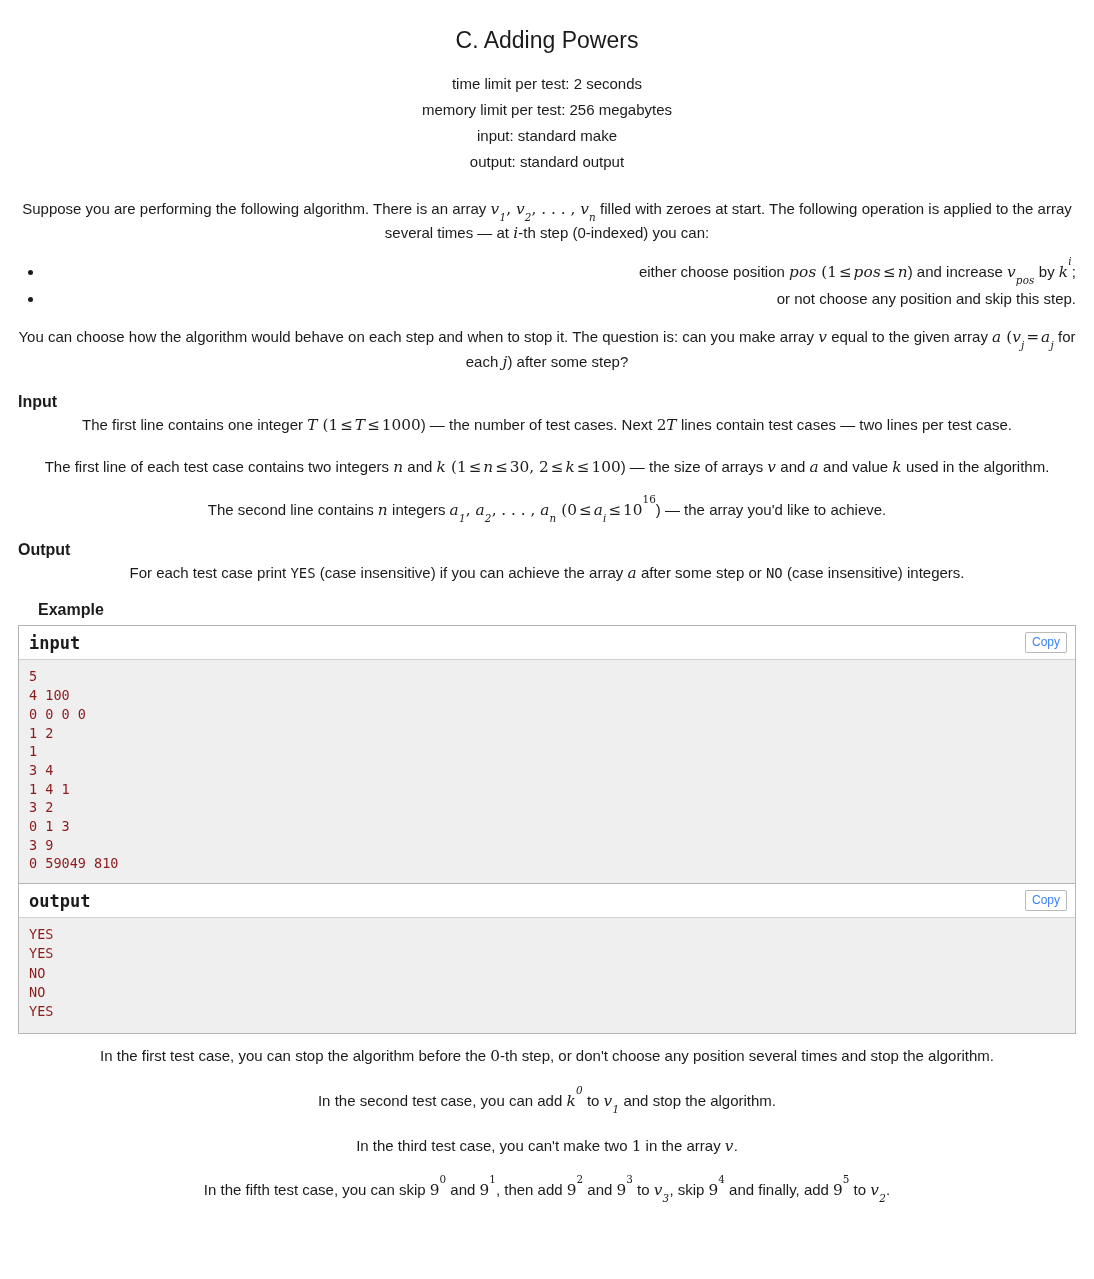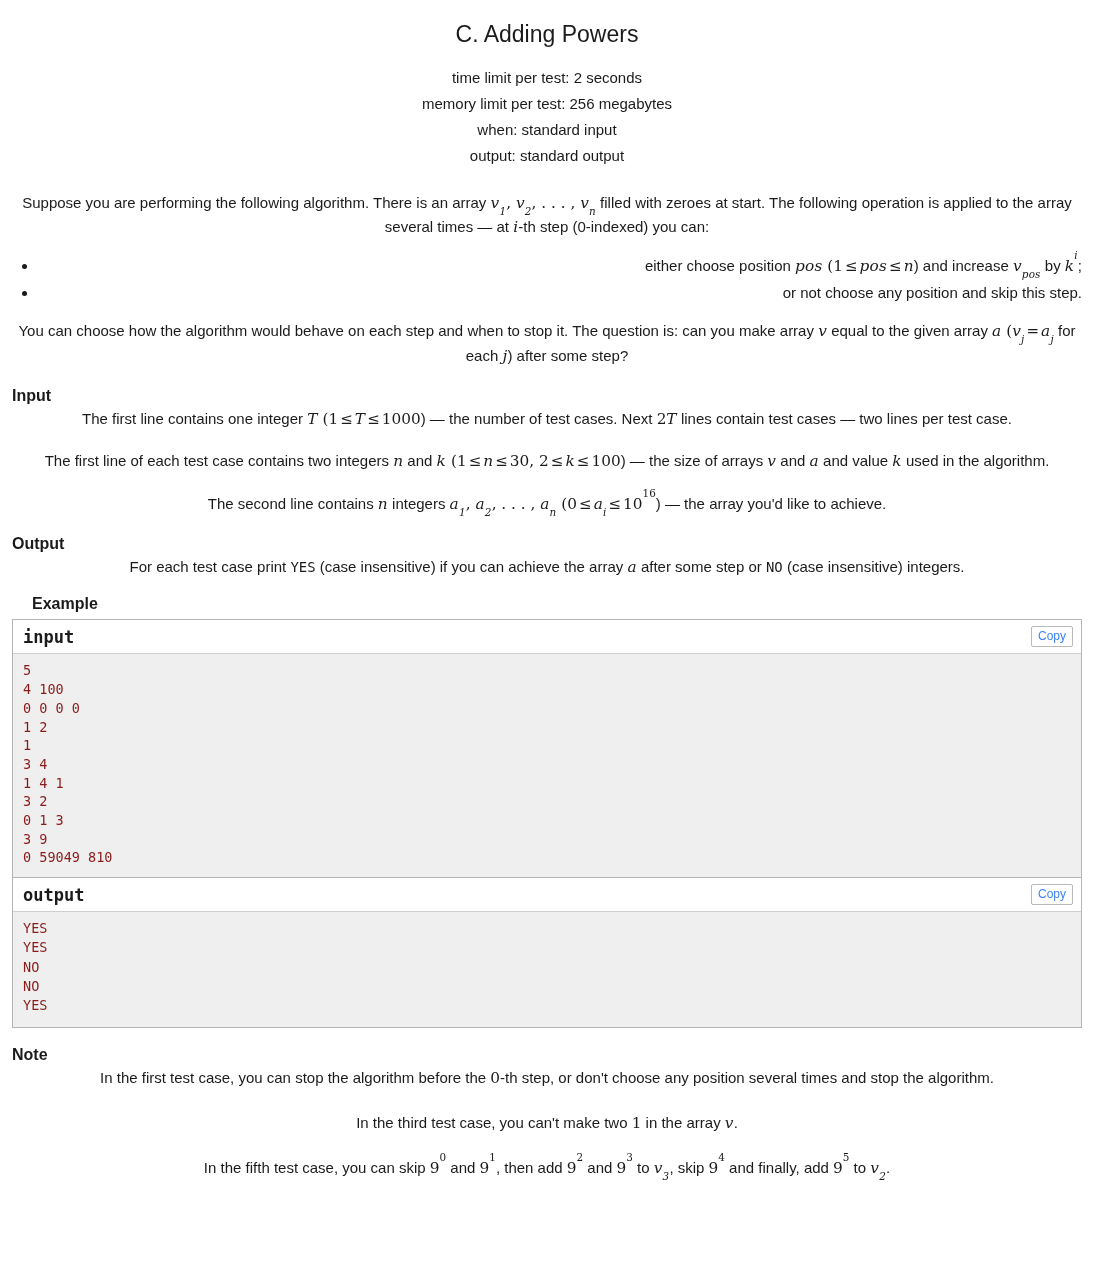--- a/index.html
+++ b/index.html
@@ -10,21 +10,21 @@
   body {
     width: 1094px;
     height: 1279px;
     font-family: "Liberation Sans", sans-serif;
     font-size: 15px;
     color: #1b1b1b;
     overflow: hidden;
   }
   .page {
     width: 1094px;
-    padding: 4px;
+    padding: 10px;
     box-sizing: border-box;
   }
   
   .problem-header {
     text-align: center;
     padding-top: 16px;
   }
   .title {
     font-size: 23px;
     font-weight: 400;
@@ -151,21 +151,21 @@
 </style>
 </head>
 <body>
 
 <div class="page">
 
   <div class="problem-header">
     <div class="title">C. Adding Powers</div>
     <div class="limit-line">time limit per test: 2 seconds</div>
     <div class="limit-line">memory limit per test: 256 megabytes</div>
-    <div class="limit-line">when: standard input</div>
+    <div class="limit-line">input: standard make</div>
     <div class="limit-line">output: standard output</div>
   </div>
 
   <div class="content">
 
     <p class="para" style="margin-top:22px;">
       <span>Suppose you are performing the following algorithm. There is an array </span><span class="m"><span>v</span><sub>1</sub></span><span class="mn">, </span><span class="m"><span>v</span><sub>2</sub></span><span class="mn">, . . . , </span><span class="m"><span>v</span><sub>n</sub></span><span> filled with zeroes at start. The following operation is applied to the array several times — at </span><span class="m">i</span><span>-th step (0-indexed) you can:</span>
     </p>
 
     <ul class="bullets">
@@ -231,26 +231,28 @@
 YES
 NO
 NO
 YES</pre>
         </div>
 
       </div>
     </div>
 
     <div class="note-section">
-      <div class="section-title tight">Note</div>
 
       <p class="para">
         <span>In the first test case, you can stop the algorithm before the </span><span class="mn">0</span><span>-th step, or don't choose any position several times and stop the algorithm.</span>
       </p>
 
+      <p class="para">
+        <span>In the second test case, you can add </span><span class="m"><span>k</span><sup>0</sup></span><span> to </span><span class="m"><span>v</span><sub>1</sub></span><span> and stop the algorithm.</span>
+      </p>
 
       <p class="para">
         <span>In the third test case, you can't make two </span><span class="mn">1</span><span> in the array </span><span class="m">v</span><span>.</span>
       </p>
 
       <p class="para">
         <span>In the fifth test case, you can skip </span><span class="mn"><span>9</span><sup>0</sup></span><span> and </span><span class="mn"><span>9</span><sup>1</sup></span><span>, then add </span><span class="mn"><span>9</span><sup>2</sup></span><span> and </span><span class="mn"><span>9</span><sup>3</sup></span><span> to </span><span class="m"><span>v</span><sub>3</sub></span><span>, skip </span><span class="mn"><span>9</span><sup>4</sup></span><span> and finally, add </span><span class="mn"><span>9</span><sup>5</sup></span><span> to </span><span class="m"><span>v</span><sub>2</sub></span><span>.</span>
       </p>
     </div>
 

